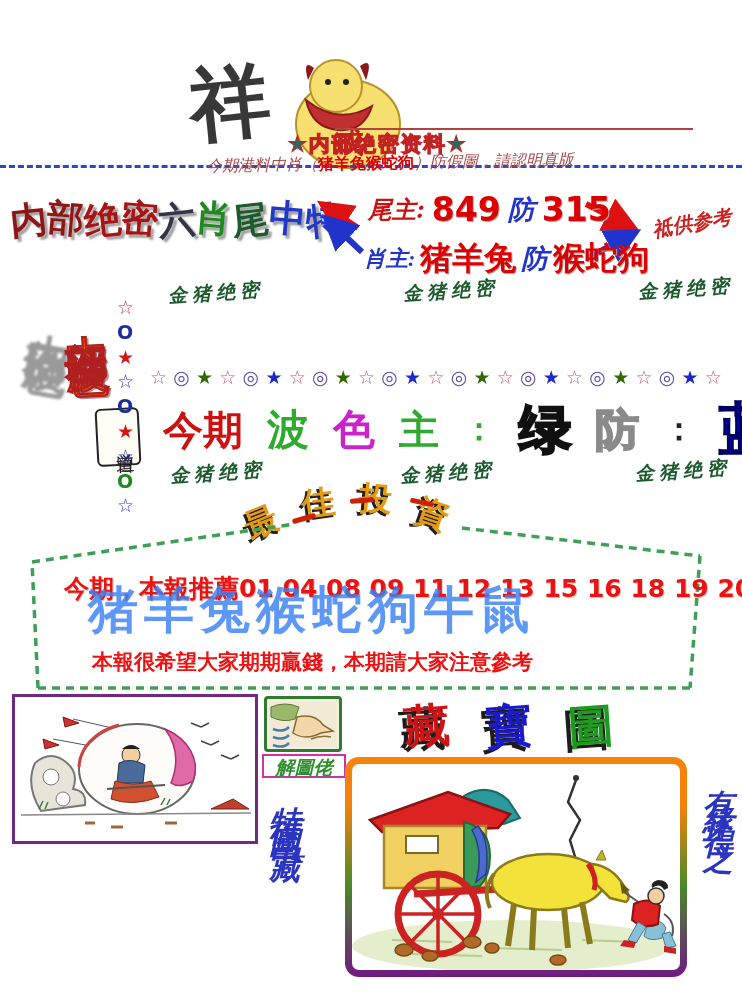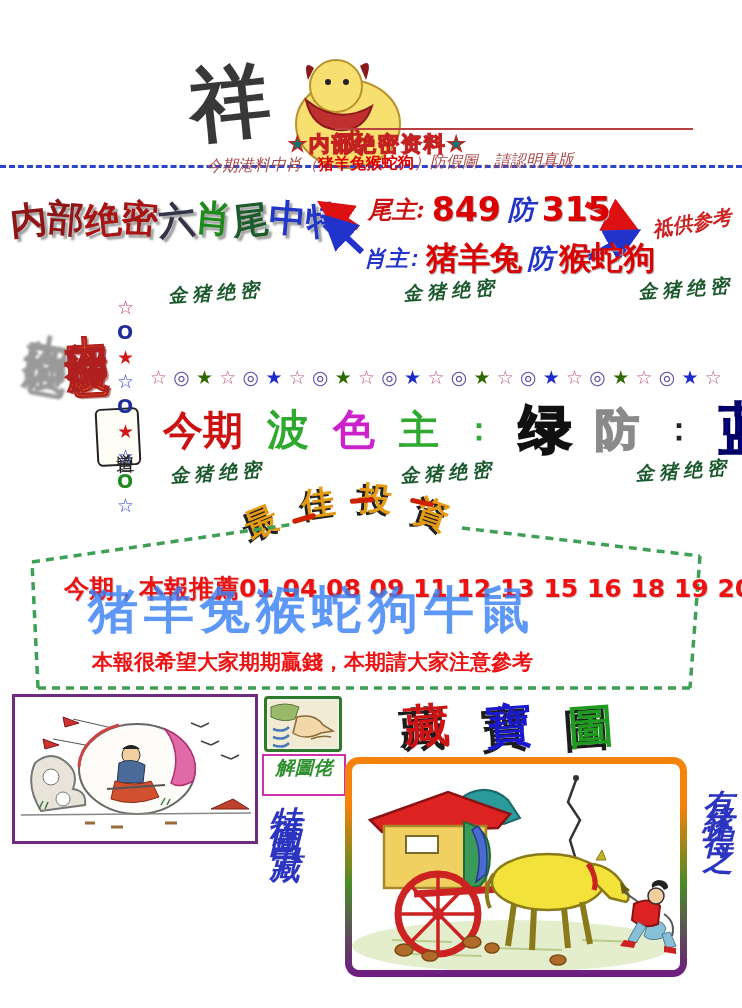--- a/index.html
+++ b/index.html
@@ -25,21 +25,21 @@
   .sixxiao-title { left:10px; top:194px; font-size:37px; font-weight:bold;
     font-family:"DejaVu Serif", serif; text-shadow:3px 3px 2px rgba(120,120,120,.7); }
   .sixxiao-title span { display:inline-block; }
   .sixxiao-title span:nth-child(odd){ transform:rotate(-6deg) translateY(2px); }
   .sixxiao-title span:nth-child(even){ transform:rotate(5deg); }
   .wei-line { left:368px; top:190px; display:flex; align-items:center; gap:7px; }
   .wei-label { font-size:24px; font-style:italic; font-weight:bold; color:#cc1111; font-family:"DejaVu Serif", serif; }
   .wei-num { font-size:33px; font-weight:bold; color:#dd0000; text-shadow:1px 1px 0 #aaa; }
   .fang-blue { font-size:27px; font-weight:bold; font-style:italic; color:#2334c8; font-family:"DejaVu Serif", serif; }
   .xiao-line { left:364px; top:237px; display:flex; align-items:center; gap:5px; }
-  .xiao-label { font-size:22px; font-style:italic; font-weight:bold; color:#2334c8; font-family:Liberation Mono, monospace; }
+  .xiao-label { font-size:22px; font-style:italic; font-weight:bold; color:#2334c8; font-family:Liberation Serif, serif; }
   .xiao-zo { font-size:32px; font-weight:bold; color:#dd0000; text-shadow:1px 1px 0 #aaa; }
   .ref-note { left:652px; top:210px; font-size:20px; font-style:italic; font-weight:bold;
     color:#cc2222; font-family:"DejaVu Serif", serif; transform:rotate(-10deg); }
 
   .wm { font-size:19px; font-weight:bold; font-style:italic; color:#1c5a2e;
     font-family:"DejaVu Serif", serif; letter-spacing:5px; transform:rotate(-4deg); }
 
   
   .wave-ghost { left:26px; top:298px; writing-mode:vertical-rl; font-size:46px; font-weight:bold;
     color:#9a9a9a; font-family:"DejaVu Serif", serif; transform:rotate(10deg); filter:blur(1px);
@@ -77,21 +77,21 @@
     text-shadow:1px 1px 0 rgba(120,120,120,.4); }
   .overlay-zo { left:88px; top:577px; font-size:50px; font-weight:bold; color:#3b82f6;
     opacity:.82; letter-spacing:6px; z-index:4; }
   .reco3 { left:92px; top:648px; font-size:21px; font-weight:bold; color:#ee1111; z-index:5; }
 
   
   .cartoon-panel { left:12px; top:694px; width:246px; height:150px; background:#fff;
     border:3px solid #6f2a82; }
   .decoder-icon-box { left:264px; top:696px; width:78px; height:56px; border:3px solid #2f7a2f;
     border-radius:4px; background:#eef3e4; overflow:hidden; }
-  .decoder-label { left:262px; top:754px; width:84px; height:42px; border:2px solid #cc33aa;
+  .decoder-label { left:262px; top:754px; width:84px; height:24px; border:2px solid #cc33aa;
     background:#fff; color:#2f8f2f; font-weight:bold; font-style:italic; font-size:19px;
     text-align:center; line-height:23px; font-family:"DejaVu Serif", serif; }
   .treasure-title { left:404px; top:696px; font-size:46px; font-weight:bold;
     font-family:"DejaVu Serif", serif; text-shadow:-5px 3px 0 #1c1c1c; }
   .treasure-title span { margin-right:36px; display:inline-block; transform:rotate(-4deg); }
   .vert-left { left:264px; top:782px; writing-mode:vertical-rl; font-size:31px; font-weight:bold;
     font-style:italic; color:#2b35c0; font-family:"DejaVu Serif", serif; letter-spacing:11px; }
   .treasure-box { left:345px; top:757px; width:342px; height:220px; border-radius:14px; padding:7px;
     background:linear-gradient(180deg,#f5820b 0%,#f5820b 22%,#4a8a28 58%,#6f1a82 100%); }
   .treasure-inner { width:100%; height:100%; background:#fff; border-radius:7px; overflow:hidden; }

